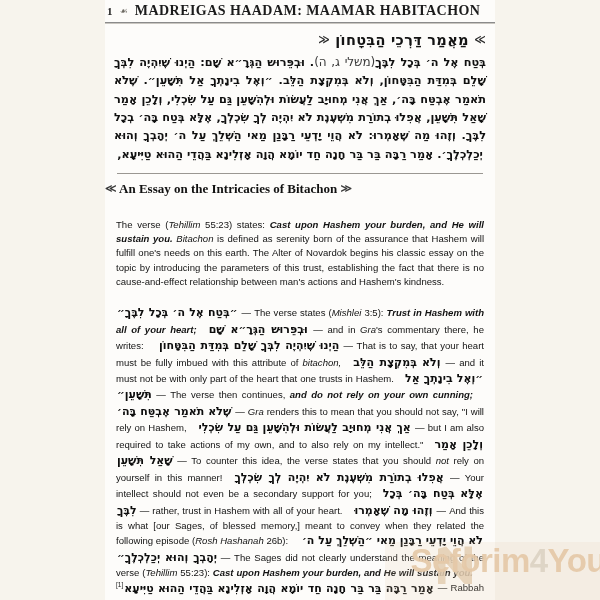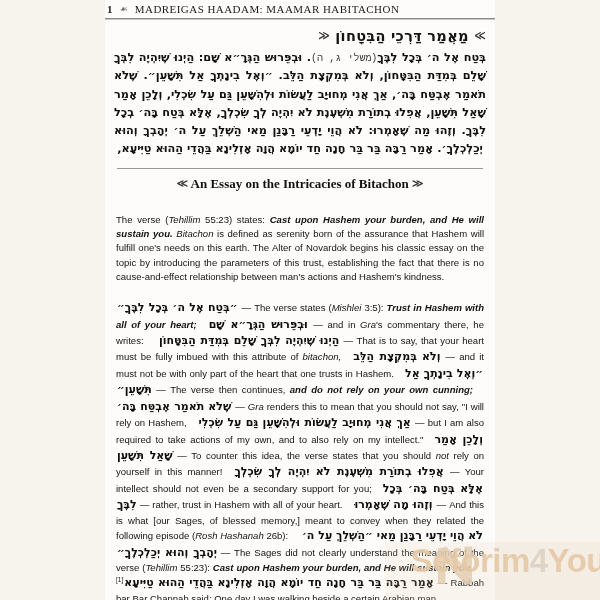--- a/index.html
+++ b/index.html
@@ -40,22 +40,22 @@
     color: #1b1b1b;
     letter-spacing: 0.2px;
   }
   .runhead-orn {
     font-size: 9px;
     color: #6d6a63;
     line-height: 1;
     transform: translateY(-1px);
   }
   .runhead-title {
-    font-size: 11px;
-    font-weight: normal;
+    font-size: 14px;
+    font-weight: bold;
     letter-spacing: 0.45px;
     color: #1b1b1b;
     white-space: nowrap;
   }
   .rule-head {
     height: 0;
     border-top: 1.6px solid #8b8b8b;
     border-bottom: 0.6px solid #c9c6c0;
     margin: 1px 0 0 0;
   }
@@ -84,36 +84,34 @@
   .heb-body {
     font-size: 11.3px;
     line-height: 1.62;
     color: #101010;
     font-weight: bold;
     text-align: justify;
     text-align-last: center;
     direction: rtl;
   }
   .heb-body .src {
-    font-size: 10px;
+    font-size: 12px;
     font-weight: normal;
     color: #3a3a3a;
     letter-spacing: -0.1px;
-    font-family: Liberation Mono, monospace;
   }
 
   .rule-sec {
     height: 0;
     border-top: 1.1px solid #9a9792;
     margin: 5px 12px 0 12px;
   }
 
   
   .essay-head {
-    text-align: center;
     font-size: 13px;
     font-weight: bold;
     color: #111;
     padding: 7px 0 4px 0;
     font-family: "Liberation Serif", serif;
   }
   .essay-head .orn {
     color: #3a3a3a;
     font-size: 11px;
     vertical-align: 1px;

